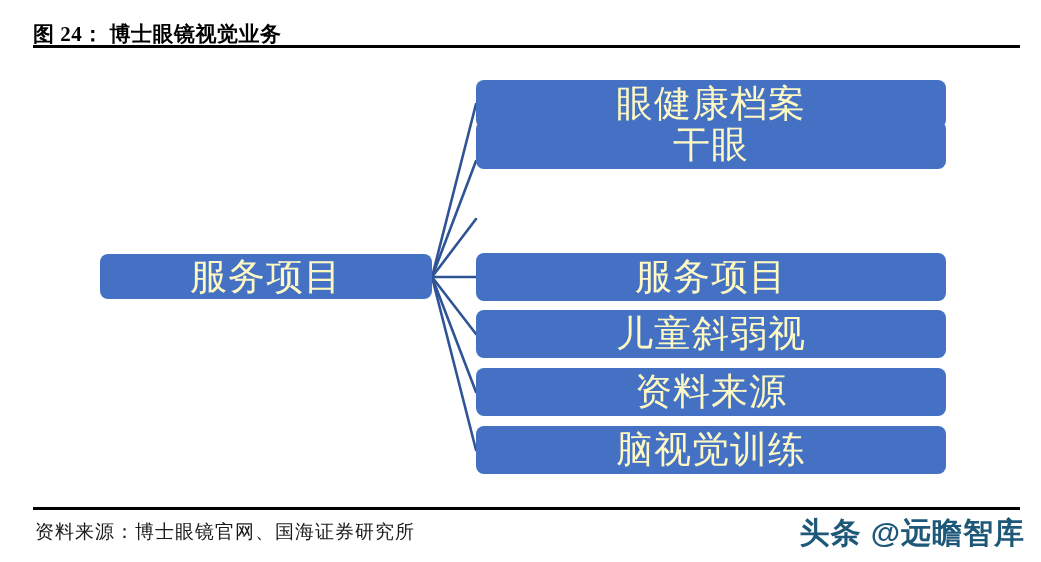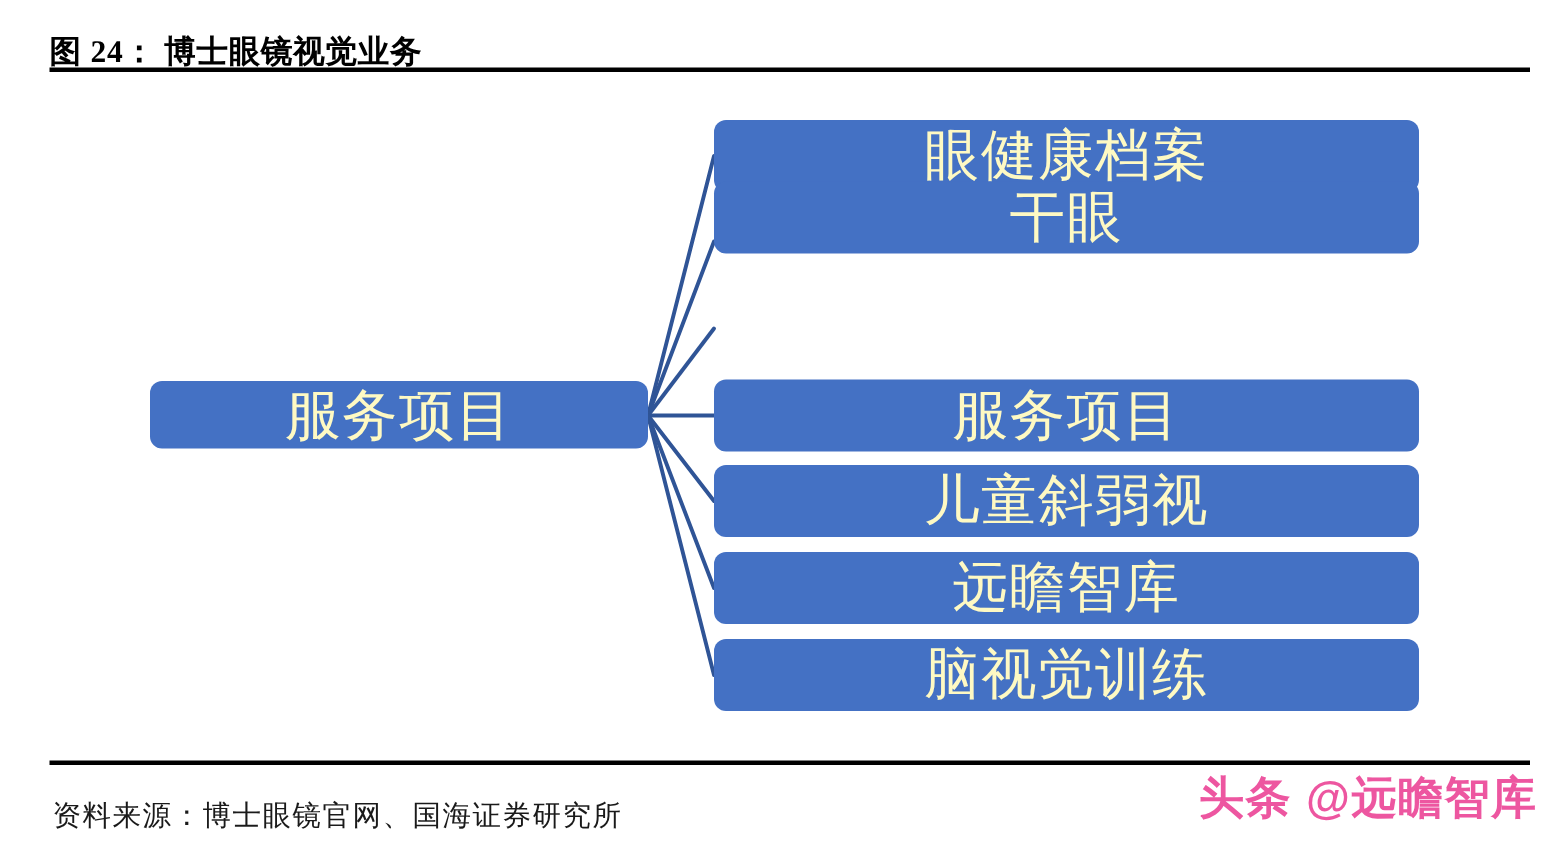--- a/index.html
+++ b/index.html
@@ -100,31 +100,30 @@
   #source-note {
     position: absolute;
     left: 35px;
     top: 518px;
     font-family: Liberation Sans, sans-serif;
     font-size: 19px;
     line-height: 28px;
     color: #1a1a1a;
     white-space: nowrap;
     letter-spacing: 1px;
-    margin-top: 13px;
   }
   #watermark {
     position: absolute;
     right: 16px;
     top: 516px;
     font-family: "Liberation Sans", sans-serif;
     font-weight: bold;
     font-size: 30px;
     line-height: 34px;
-    color: #ec4899;
+    color: #0c4a6e;
     white-space: nowrap;
     letter-spacing: 1px;
     opacity: 0.92;
   }
 </style>
 </head>
 <body>
 
 <div id="page">
 
@@ -157,21 +156,21 @@
     <div class="node leaf-node" style="top:61px">
       <span class="node-label">干眼</span>
     </div>
     <div class="node leaf-node" style="top:193px">
       <span class="node-label">服务项目</span>
     </div>
     <div class="node leaf-node" style="top:250px">
       <span class="node-label">儿童斜弱视</span>
     </div>
     <div class="node leaf-node" style="top:308px">
-      <span class="node-label">远瞻智库</span>
+      <span class="node-label">资料来源</span>
     </div>
     <div class="node leaf-node" style="top:366px">
       <span class="node-label">脑视觉训练</span>
     </div>
 
   </div>
 
   <div id="footer-rule"></div>
   <div id="source-note">资料来源：博士眼镜官网、国海证券研究所</div>
   <div id="watermark">头条 @远瞻智库</div>

